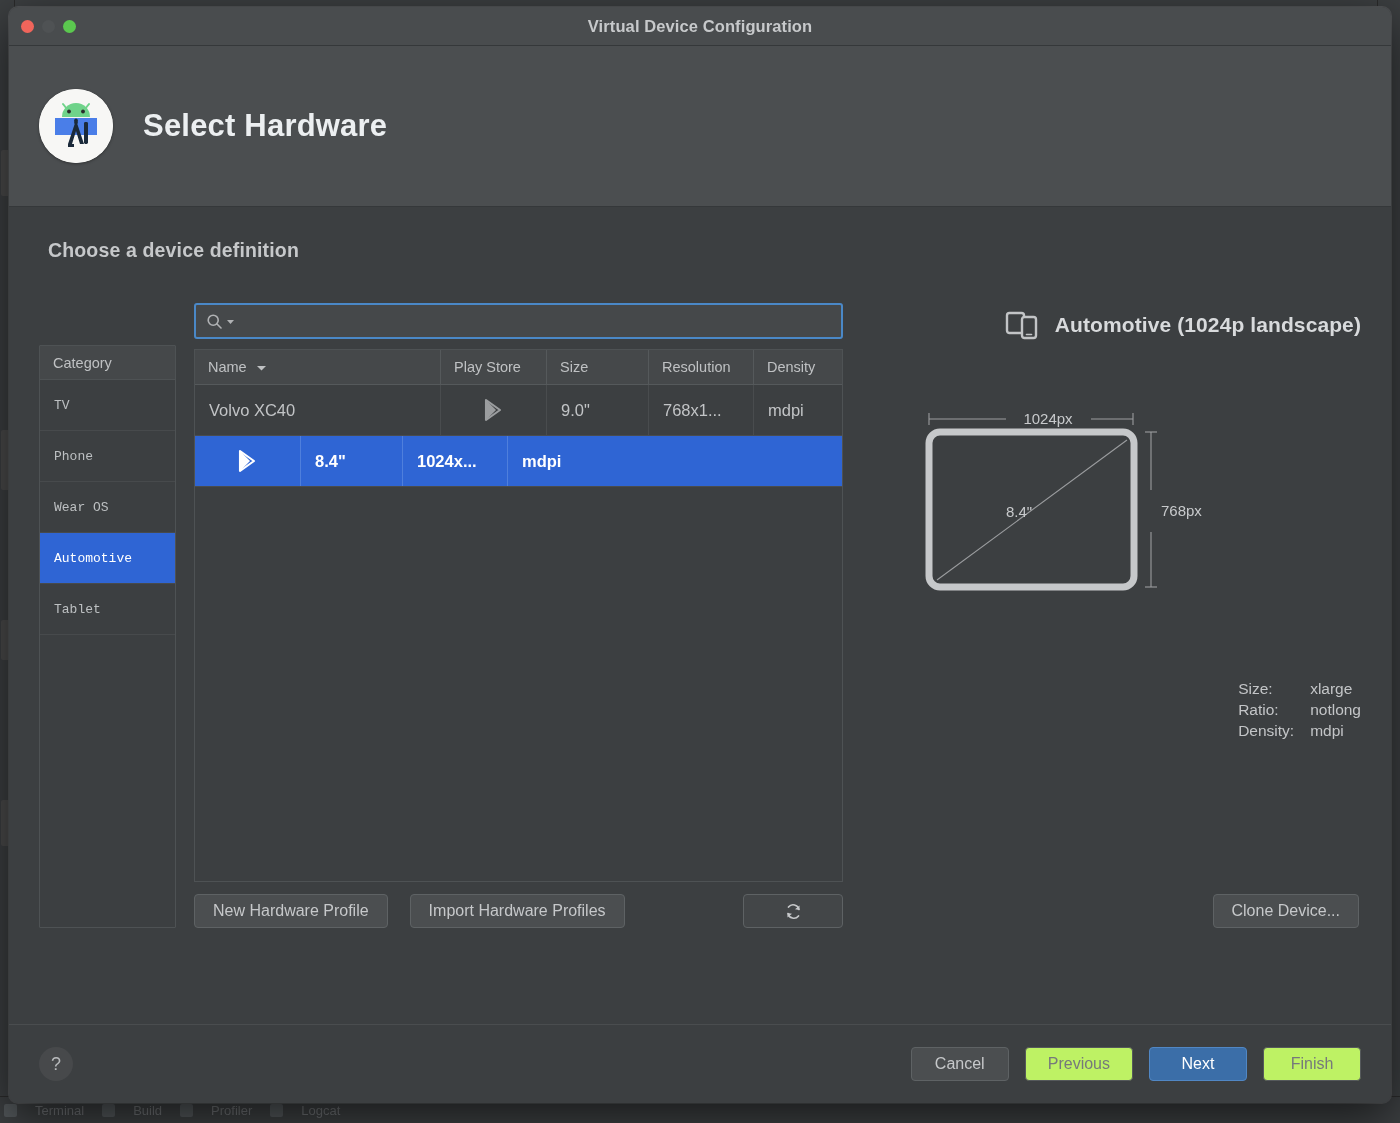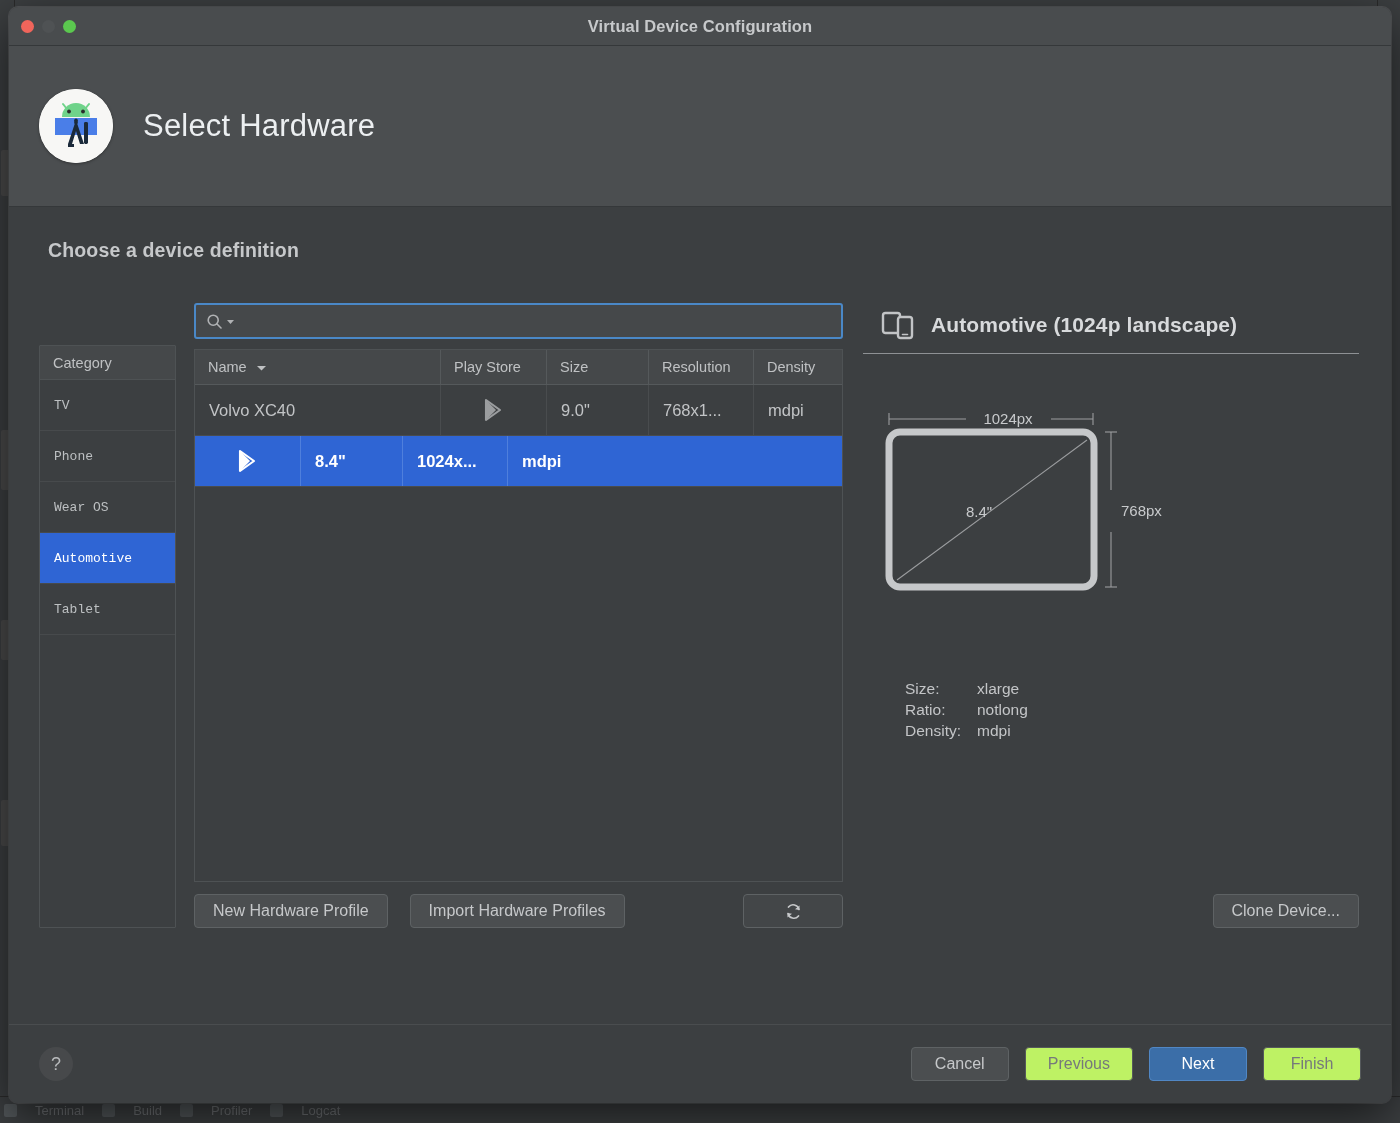--- a/index.html
+++ b/index.html
@@ -134,21 +134,21 @@
     border-radius: 50%;
     background: #f7f7f5;
     position: relative;
     flex: 0 0 74px;
     overflow: hidden;
     box-shadow: 0 1px 3px rgba(0,0,0,0.35);
   }
   #header-title {
     font-size: 31px;
     color: #eceff1;
-    font-weight: normal;
+    font-weight: bold;
     letter-spacing: 0.2px;
   }
 
   
   #body {
     flex: 1 1 auto;
     position: relative;
     background: #3c3f41;
     padding: 0 30px;
   }
@@ -337,20 +337,21 @@
     padding: 0;
   }
 
   
   #preview-col {
     width: 500px;
     flex: 0 0 500px;
     margin-left: 18px;
     display: flex;
     flex-direction: column;
+    align-items: flex-end;
   }
   #preview-head {
     display: flex;
     align-items: center;
     gap: 16px;
     padding-left: 20px;
     height: 44px;
   }
   #preview-title {
     font-size: 21px;

